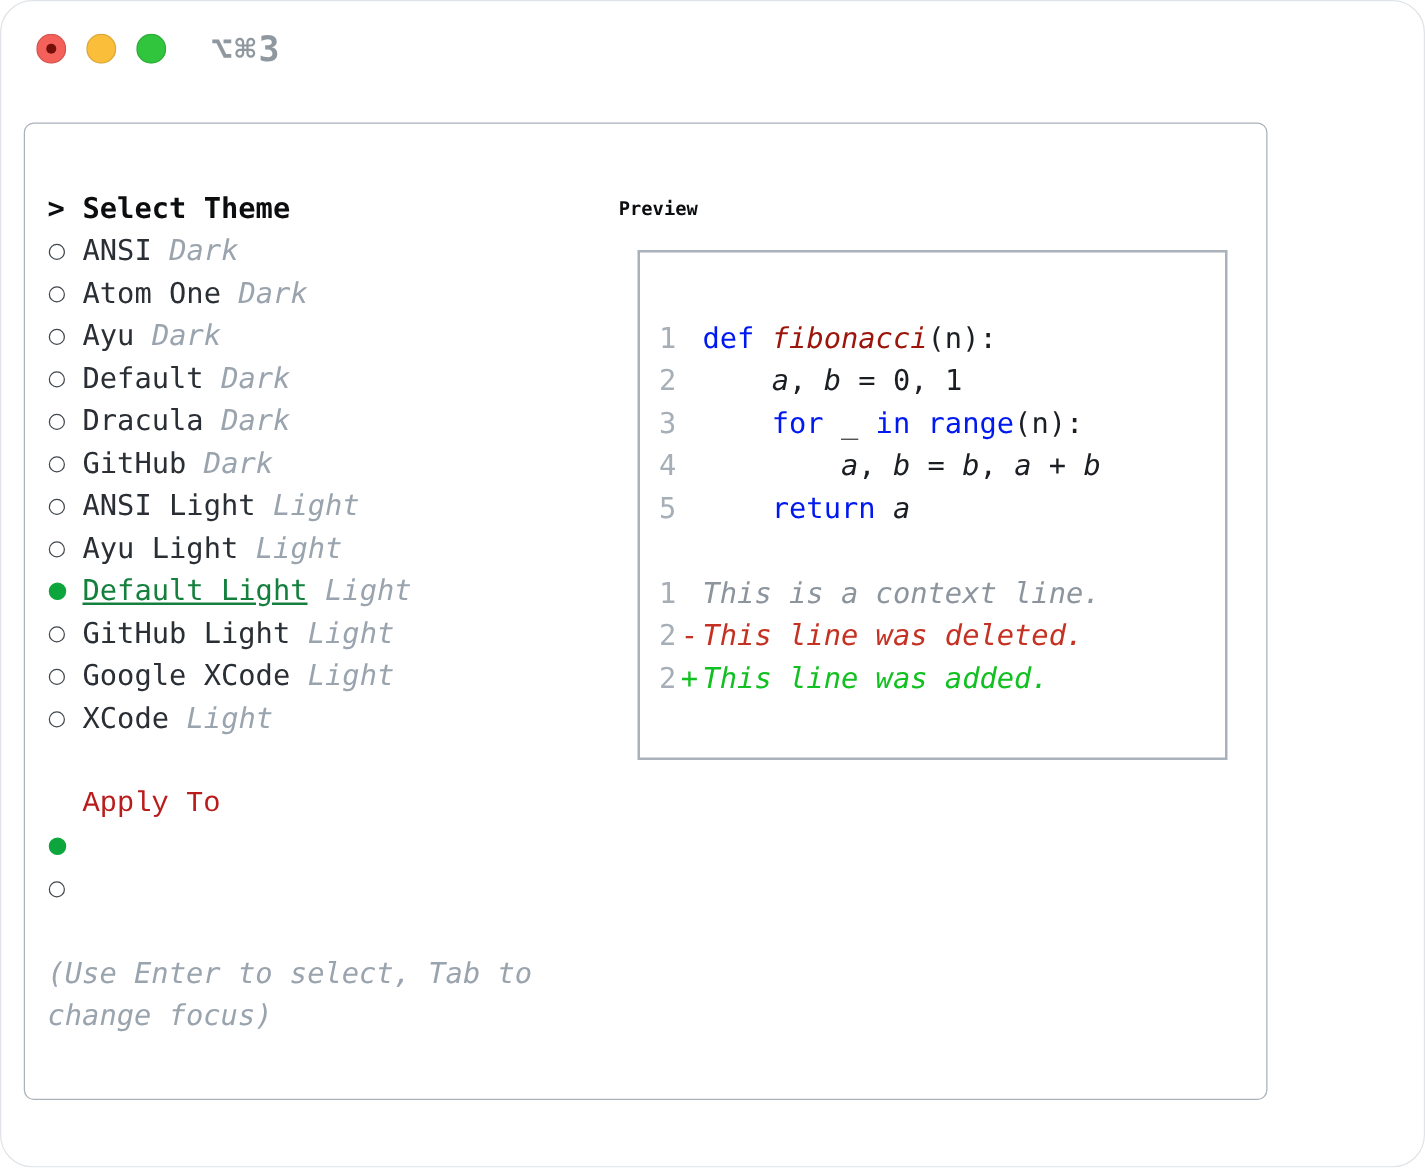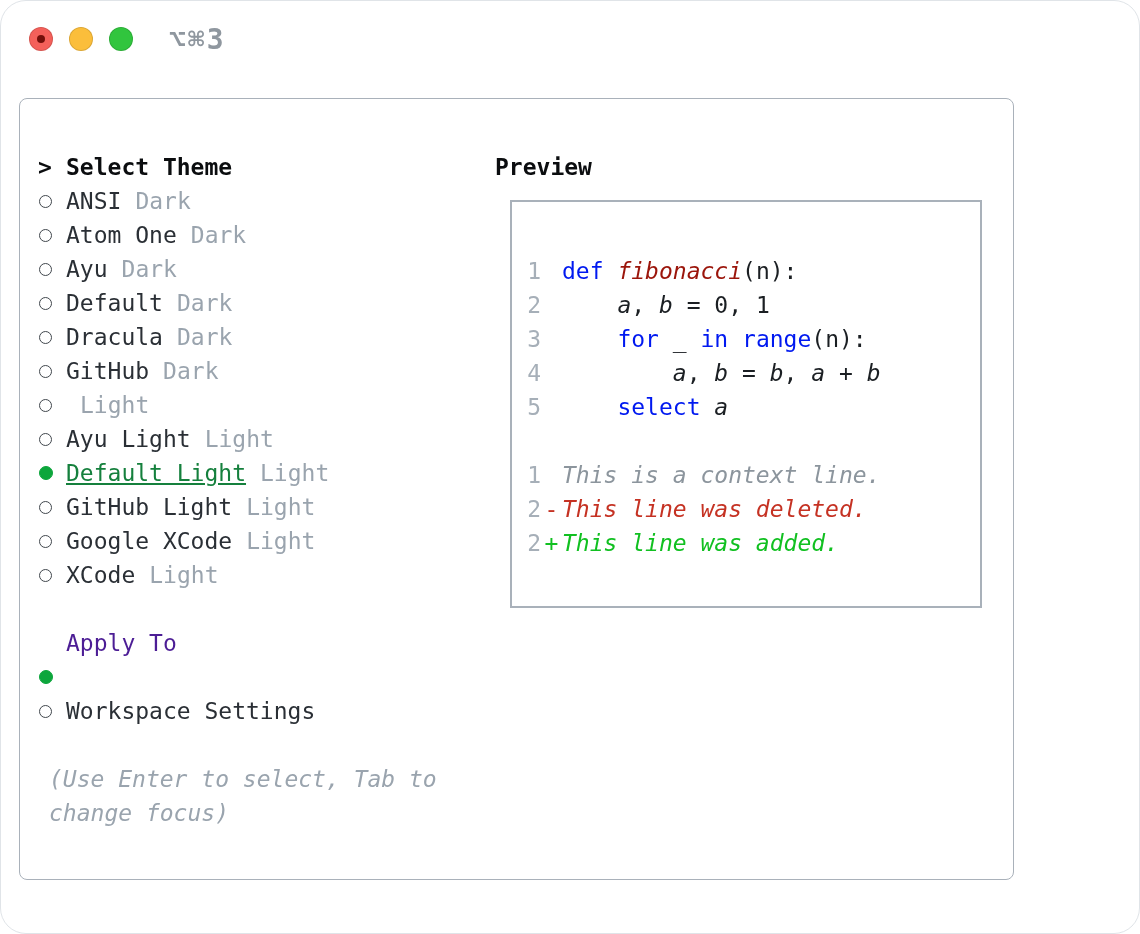--- a/index.html
+++ b/index.html
@@ -27,27 +27,27 @@
   .left-col{position:absolute;left:18px;top:51px;width:445px;font-size:23px;line-height:34px;color:#22262b;}
   .menu-row{display:flex;align-items:center;height:34px;white-space:pre;}
   .prefix{display:inline-flex;width:28px;flex:none;align-items:center;}
   .caret{font-weight:bold;color:#0b0d0f;}
   .circle{display:inline-block;width:13px;height:13px;border-radius:50%;
           border:1.5px solid #41474d;box-sizing:border-box;margin-left:1px;}
   .circle.selected{background:#0da63c;border-color:#0da63c;width:14px;height:14px;}
   .menu-header .label{font-weight:bold;color:#0b0d0f;}
   .label{color:#2a2f35;}
   .label.selected-text{color:#15803d;text-decoration:underline;}
-  .tag{color:#9aa4ae;margin-left:14px;}
+  .tag{color:#9aa4ae;margin-left:14px;font-style:italic;}
   .spacer34{height:34px;}
-  .apply-header{height:34px;line-height:34px;padding-left:28px;color:#4c1d95;}
-  .hint{width:432px;color:#9aa4ae;font-style:italic;line-height:34px;margin-left:11px;}
+  .apply-header{height:34px;line-height:34px;padding-left:28px;color:#b91c1c;font-family:Liberation Mono, monospace;}
+  .hint{width:432px;color:#9aa4ae;font-style:italic;line-height:34px;}
   
   .preview-title{position:absolute;left:475px;top:51px;height:34px;line-height:34px;
-          font-size:23px;font-weight:bold;color:#0b0d0f;}
+          font-size:15px;font-weight:bold;color:#0b0d0f;}
   .preview-box{position:absolute;left:490px;top:101px;width:472px;height:408px;box-sizing:border-box;
           border:2px solid #a9b1ba;background:#ffffff;overflow:hidden;
           padding:52px 0 0 15px;font-size:23px;line-height:34px;}
   .code-row{display:flex;height:34px;white-space:pre;color:#1b1f23;}
   .lnum{width:14px;flex:none;text-align:right;color:#a6afb8;}
   .marker{width:21px;flex:none;text-align:center;}
   .blank-row{height:34px;}
   .tok-k{color:#0019f0;}
   .tok-f{color:#9b150b;font-style:italic;}
   .tok-v{font-style:italic;color:#1b1f23;}
@@ -76,44 +76,44 @@
         <span class="prefix"><span class="caret">&gt;</span></span>
         <span class="label">Select Theme</span>
       </div>
       <div>
           <div class="menu-row"><span class="prefix"><span class="circle"></span></span><span class="label">ANSI</span><span class="tag">Dark</span></div>
           <div class="menu-row"><span class="prefix"><span class="circle"></span></span><span class="label">Atom One</span><span class="tag">Dark</span></div>
           <div class="menu-row"><span class="prefix"><span class="circle"></span></span><span class="label">Ayu</span><span class="tag">Dark</span></div>
           <div class="menu-row"><span class="prefix"><span class="circle"></span></span><span class="label">Default</span><span class="tag">Dark</span></div>
           <div class="menu-row"><span class="prefix"><span class="circle"></span></span><span class="label">Dracula</span><span class="tag">Dark</span></div>
           <div class="menu-row"><span class="prefix"><span class="circle"></span></span><span class="label">GitHub</span><span class="tag">Dark</span></div>
-          <div class="menu-row"><span class="prefix"><span class="circle"></span></span><span class="tag">Light</span></div>
+          <div class="menu-row"><span class="prefix"><span class="circle"></span></span><span class="label">ANSI Light</span><span class="tag">Light</span></div>
           <div class="menu-row"><span class="prefix"><span class="circle"></span></span><span class="label">Ayu Light</span><span class="tag">Light</span></div>
           <div class="menu-row"><span class="prefix"><span class="circle selected"></span></span><span class="label selected-text">Default Light</span><span class="tag">Light</span></div>
           <div class="menu-row"><span class="prefix"><span class="circle"></span></span><span class="label">GitHub Light</span><span class="tag">Light</span></div>
           <div class="menu-row"><span class="prefix"><span class="circle"></span></span><span class="label">Google XCode</span><span class="tag">Light</span></div>
           <div class="menu-row"><span class="prefix"><span class="circle"></span></span><span class="label">XCode</span><span class="tag">Light</span></div>
         </div>
       <div class="spacer34"></div>
       <div class="apply-header">Apply To</div>
       <div>
           <div class="menu-row"><span class="prefix"><span class="circle selected"></span></span></div>
-          <div class="menu-row"><span class="prefix"><span class="circle"></span></span><span class="label">Workspace Settings</span></div>
+          <div class="menu-row"><span class="prefix"><span class="circle"></span></span></div>
         </div>
       <div class="spacer34"></div>
       <div class="hint">(Use Enter to select, Tab to change focus)</div>
     </div>
 
     <div class="preview-title">Preview</div>
     <div class="preview-box">
         <div class="code-row"><span class="lnum">1</span><span class="marker"></span><span class="tok-k">def</span><span class="tok-p"> </span><span class="tok-f">fibonacci</span><span class="tok-p">(n):</span></div>
         <div class="code-row"><span class="lnum">2</span><span class="marker"></span><span class="tok-p">    </span><span class="tok-v">a</span><span class="tok-p">, </span><span class="tok-v">b</span><span class="tok-p"> = </span><span class="tok-p">0, 1</span></div>
         <div class="code-row"><span class="lnum">3</span><span class="marker"></span><span class="tok-p">    </span><span class="tok-k">for</span><span class="tok-p"> _ </span><span class="tok-k">in</span><span class="tok-p"> </span><span class="tok-k">range</span><span class="tok-p">(n):</span></div>
         <div class="code-row"><span class="lnum">4</span><span class="marker"></span><span class="tok-p">        </span><span class="tok-v">a</span><span class="tok-p">, </span><span class="tok-v">b</span><span class="tok-p"> = </span><span class="tok-v">b</span><span class="tok-p">, </span><span class="tok-v">a</span><span class="tok-p"> + </span><span class="tok-v">b</span></div>
-        <div class="code-row"><span class="lnum">5</span><span class="marker"></span><span class="tok-p">    </span><span class="tok-k">select</span><span class="tok-p"> </span><span class="tok-v">a</span></div>
+        <div class="code-row"><span class="lnum">5</span><span class="marker"></span><span class="tok-p">    </span><span class="tok-k">return</span><span class="tok-p"> </span><span class="tok-v">a</span></div>
         <div class="blank-row"></div>
         <div class="code-row kind-context"><span class="lnum">1</span><span class="marker"></span><span class="diff-text">This is a context line.</span></div>
         <div class="code-row kind-deleted"><span class="lnum">2</span><span class="marker">-</span><span class="diff-text">This line was deleted.</span></div>
         <div class="code-row kind-added"><span class="lnum">2</span><span class="marker">+</span><span class="diff-text">This line was added.</span></div>
       </div>
 
   </div>
 </div>
 
 </body></html>

